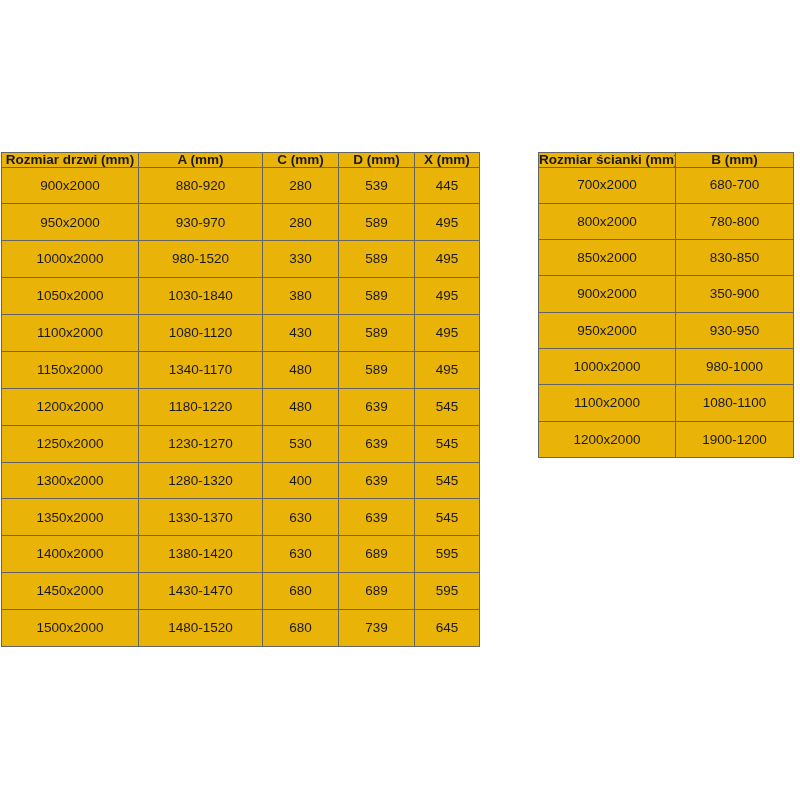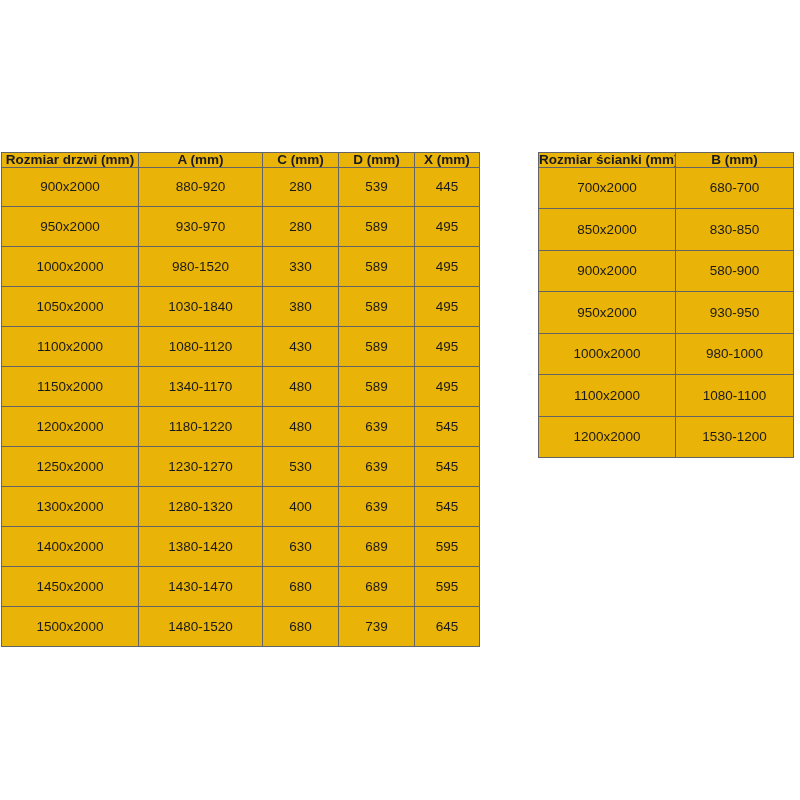--- a/index.html
+++ b/index.html
@@ -130,20 +130,27 @@
           <td>545</td>
         </tr>
         <tr>
           <td>1300x2000</td>
           <td>1280-1320</td>
           <td>400</td>
           <td>639</td>
           <td>545</td>
         </tr>
         <tr>
+          <td>1350x2000</td>
+          <td>1330-1370</td>
+          <td>630</td>
+          <td>639</td>
+          <td>545</td>
+        </tr>
+        <tr>
           <td>1400x2000</td>
           <td>1380-1420</td>
           <td>630</td>
           <td>689</td>
           <td>595</td>
         </tr>
         <tr>
           <td>1450x2000</td>
           <td>1430-1470</td>
           <td>680</td>
@@ -170,39 +177,43 @@
           <th>Rozmiar ścianki (mm)</th>
           <th>B (mm)</th>
         </tr>
       </thead>
     <tbody>
         <tr>
           <td>700x2000</td>
           <td>680-700</td>
         </tr>
         <tr>
+          <td>800x2000</td>
+          <td>780-800</td>
+        </tr>
+        <tr>
           <td>850x2000</td>
           <td>830-850</td>
         </tr>
         <tr>
           <td>900x2000</td>
-          <td>580-900</td>
+          <td>350-900</td>
         </tr>
         <tr>
           <td>950x2000</td>
           <td>930-950</td>
         </tr>
         <tr>
           <td>1000x2000</td>
           <td>980-1000</td>
         </tr>
         <tr>
           <td>1100x2000</td>
           <td>1080-1100</td>
         </tr>
         <tr>
           <td>1200x2000</td>
-          <td>1530-1200</td>
+          <td>1900-1200</td>
         </tr>
       </tbody>
   </table>
 
 </div>
 
 </body></html>

